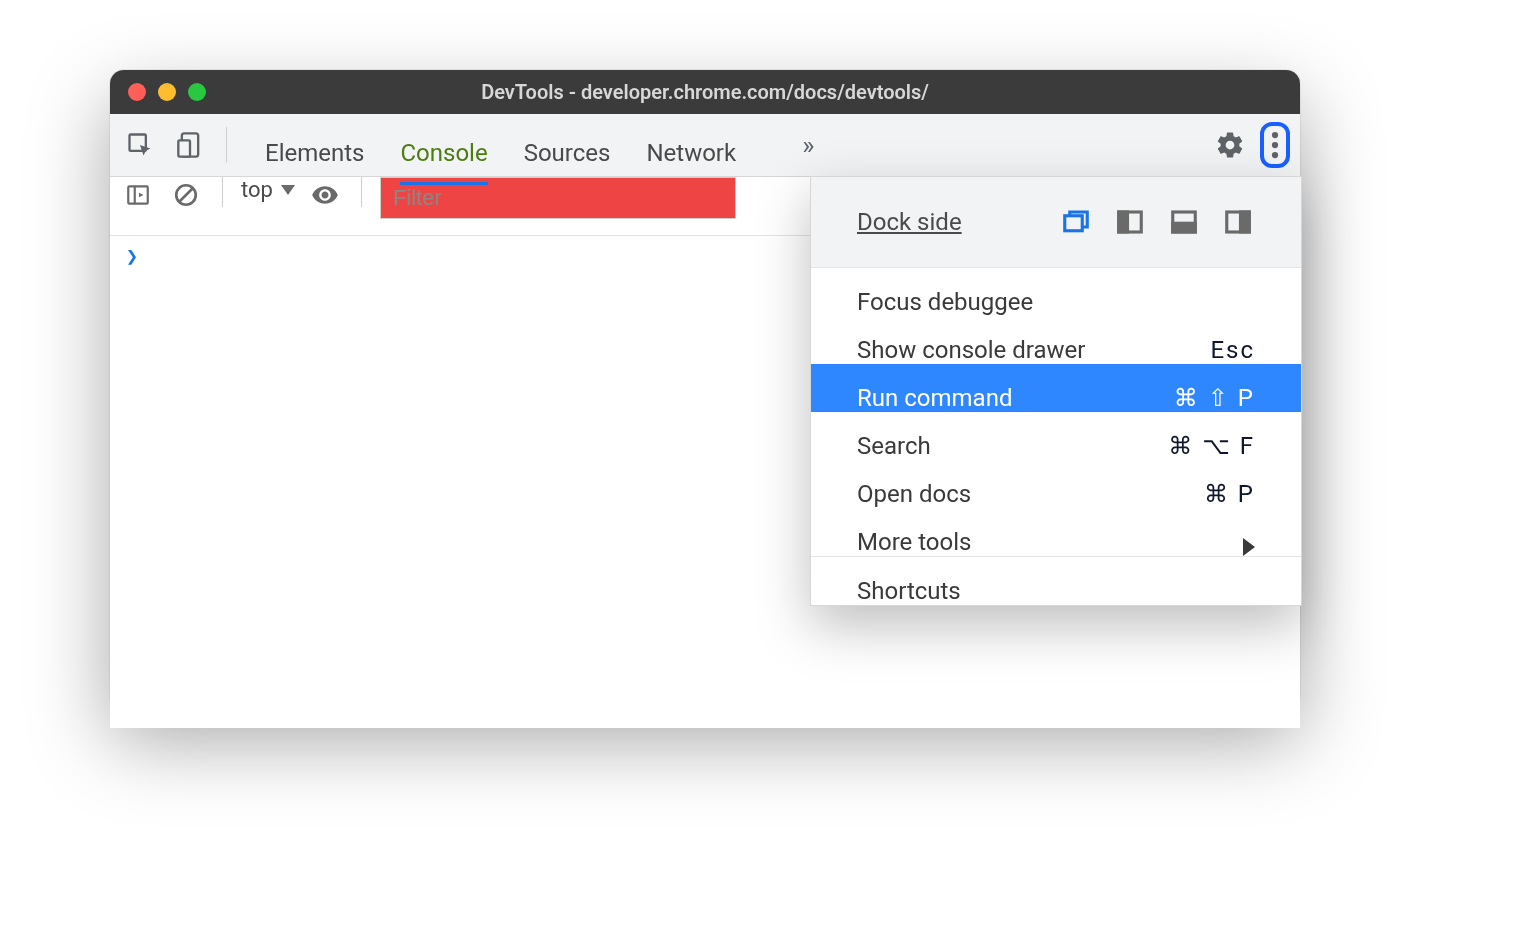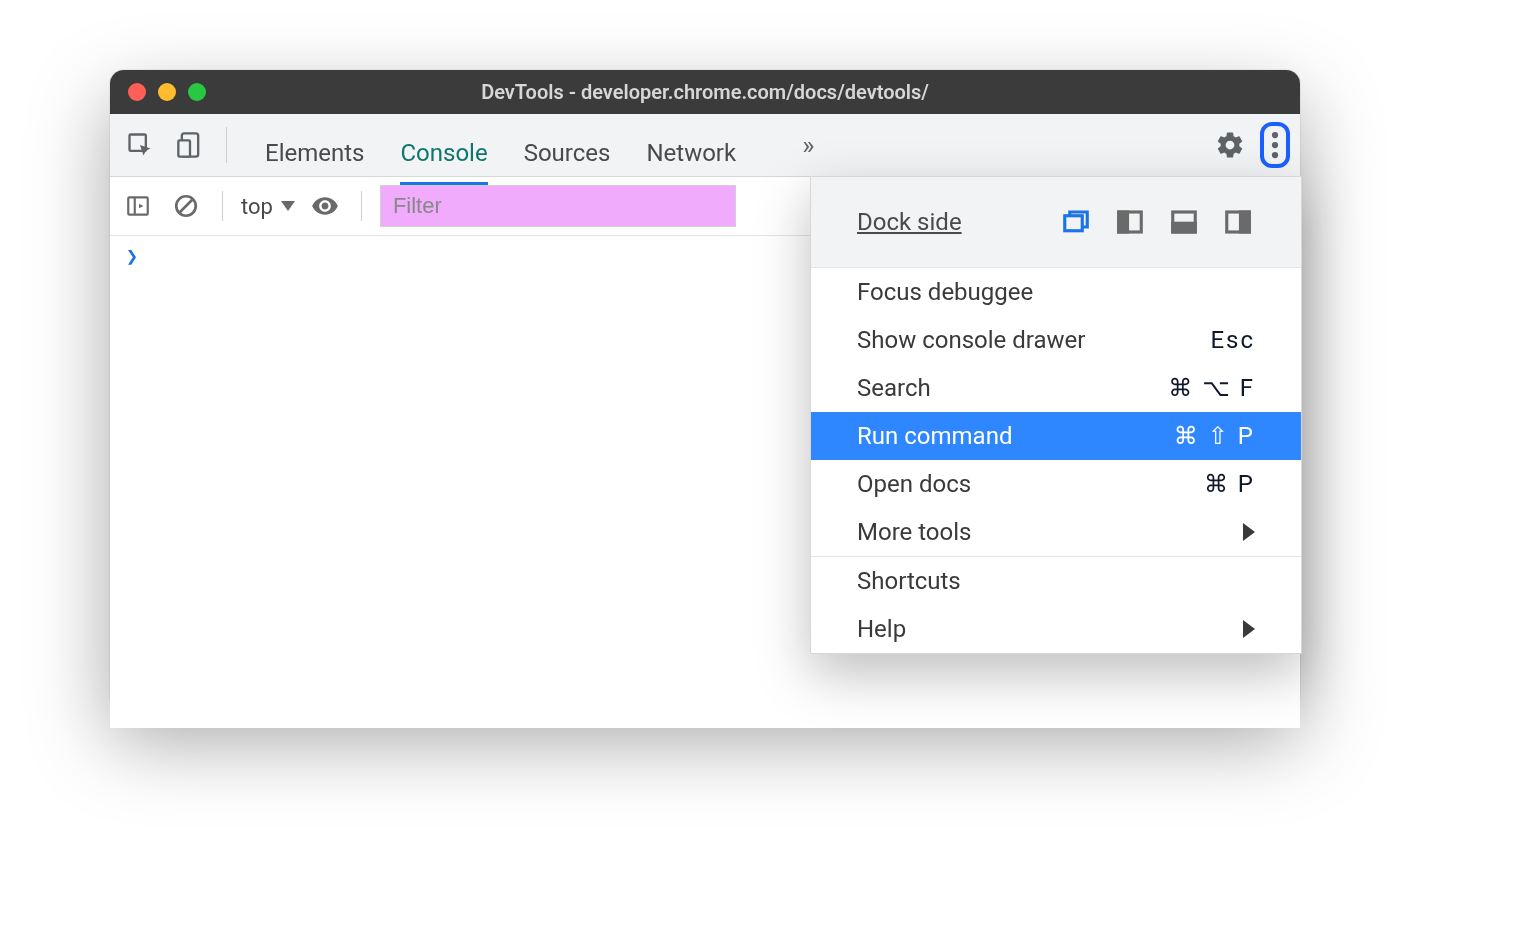--- a/index.html
+++ b/index.html
@@ -80,21 +80,21 @@
     font-size: 24px;
     color: #4a4a4a;
     height: 100%;
     display: flex;
     align-items: center;
     position: relative;
     cursor: pointer;
     margin-top: 16px;
   }
   .tab.active {
-    color: #0f766e;
+    color: #4d7c0f;
   }
   .tab.active::after {
     content: "";
     position: absolute;
     left: 0; right: 0; bottom: -1px;
     height: 3px;
     background: #1a73e8;
   }
   .toolbar .right-tools {
     margin-left: auto;
@@ -113,21 +113,21 @@
     padding: 4px 6px;
     display: flex;
     align-items: center;
     justify-content: center;
   }
   .subtoolbar {
     height: 58px;
     background: #ffffff;
     border-bottom: 1px solid #e3e3e3;
     display: flex;
-    align-items: center;
+    align-items: flex-start;
     padding: 0 10px;
     gap: 12px;
   }
   .subtoolbar .iconbtn {
     width: 36px; height: 36px;
     display: flex; align-items: center; justify-content: center;
     color: #6a6a6a;
   }
   .context-selector {
     display: flex; align-items: center; gap: 8px;
@@ -136,21 +136,21 @@
   .context-selector .tri {
     width: 0; height: 0;
     border-left: 7px solid transparent;
     border-right: 7px solid transparent;
     border-top: 10px solid #6a6a6a;
   }
   .filter-input {
     flex: 0 0 330px;
     height: 40px;
     border: 1px solid #cfcfcf;
-    background: #f0abfc;
+    background: #ef4444;
     font-size: 22px;
     padding: 0 12px;
     color: #333;
     outline: none;
   }
   .filter-input::placeholder { color: #888; }
   .console-body {
     height: calc(100% - 44px - 62px - 58px);
     background: #fff;
     padding: 8px 16px;
@@ -195,21 +195,21 @@
     display: flex; align-items: center; justify-content: center;
     color: #6a6a6a;
   }
   .dock-option.active { color: #1a73e8; }
   .menu-divider {
     height: 1px; background: #e5e5e5;
   }
   .menu-item {
     height: 48px;
     display: flex;
-    align-items: center;
+    align-items: flex-end;
     padding: 0 46px;
     font-size: 24px;
     color: #3a3a3a;
     justify-content: space-between;
     cursor: pointer;
   }
   .menu-item.selected {
     background: #2f87ff;
     color: #ffffff;
   }
@@ -351,46 +351,40 @@
     <div class="menu-divider"></div>
 
     <div class="menu-item">
       <span>Focus debuggee</span>
       <span class="shortcut"></span>
     </div>
     <div class="menu-item">
       <span>Show console drawer</span>
       <span class="shortcut">Esc</span>
     </div>
-    <div class="menu-item">
-      <span>Search</span>
-      <span class="shortcut">⌘ ⌥ F</span>
-    </div>
     <div class="menu-item selected">
       <span>Run command</span>
       <span class="shortcut">⌘ ⇧ P</span>
+    </div>
+    <div class="menu-item">
+      <span>Search</span>
+      <span class="shortcut">⌘ ⌥ F</span>
     </div>
     <div class="menu-item">
       <span>Open docs</span>
       <span class="shortcut">⌘ P</span>
     </div>
     <div class="menu-item">
       <span>More tools</span>
       <span class="shortcut">
           <span class="submenu-arrow"></span>
         </span>
     </div>
 
     <div class="menu-divider"></div>
 
     <div class="menu-item">
       <span>Shortcuts</span>
       <span class="shortcut"></span>
     </div>
-    <div class="menu-item">
-      <span>Help</span>
-      <span class="shortcut">
-          <span class="submenu-arrow"></span>
-        </span>
-    </div>
   </div>
 
 </div>
 
 </body></html>

